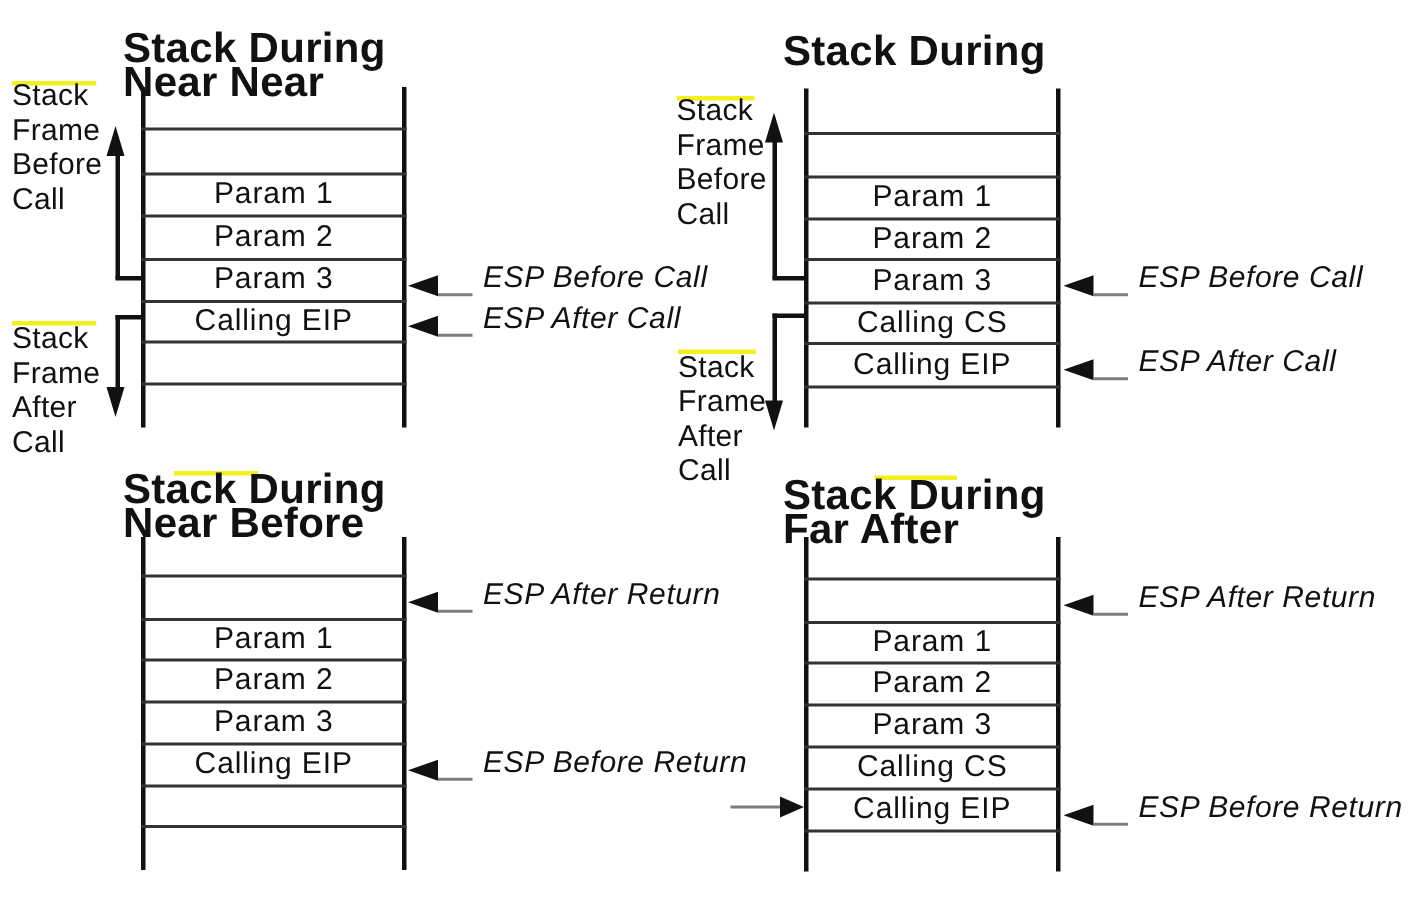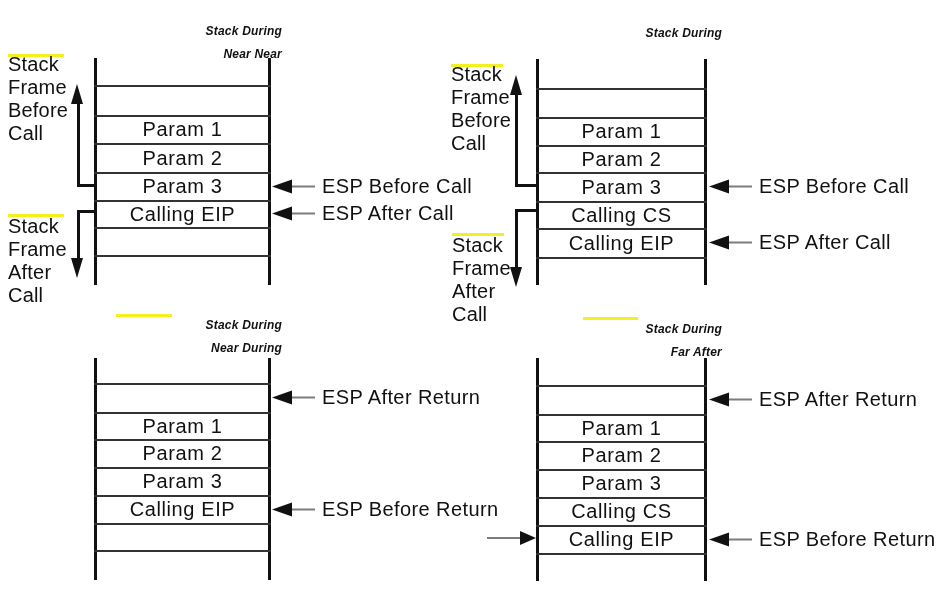--- a/index.html
+++ b/index.html
@@ -7,33 +7,33 @@
     position:relative;
     width:940px;height:598px;
     background:#ffffff;
     font-family:"Liberation Sans", sans-serif;
     color:#111111;
     overflow:hidden;
   }
   .abs{position:absolute;}
   .title{
     position:absolute;
-    font-size:12px;font-weight:bold;line-height:23px;
-    text-align:right;letter-spacing:0.2px;white-space:nowrap;font-style:italic;
+    font-size:28px;font-weight:bold;line-height:23px;
+    text-align:left;letter-spacing:0.2px;white-space:nowrap;
   }
   .vline{position:absolute;width:3px;background:#111111;}
   .hline{position:absolute;height:2px;background:#333333;}
   .cell{
     position:absolute;
     font-size:20px;letter-spacing:0.6px;line-height:20px;
     text-align:center;transform:translateY(-50%);white-space:nowrap;
   }
   .esp{
-    position:absolute;display:flex;align-items:center;
-    transform:translateY(-50%);white-space:nowrap;
+    position:absolute;display:flex;align-items:flex-end;
+    transform:translateY(-50%);white-space:nowrap;font-style:italic;
   }
   .tri-left{width:0;height:0;border-top:7px solid transparent;border-bottom:7px solid transparent;border-right:20px solid #111111;}
   .tri-right{position:absolute;width:0;height:0;border-top:7px solid transparent;border-bottom:7px solid transparent;border-left:16px solid #111111;}
   .tri-up{position:absolute;width:0;height:0;border-left:6px solid transparent;border-right:6px solid transparent;border-bottom:20px solid #111111;}
   .tri-down{position:absolute;width:0;height:0;border-left:6px solid transparent;border-right:6px solid transparent;border-top:20px solid #111111;}
   .stub{width:23px;height:2px;background:#7d7d7d;}
   .esp-text{margin-left:7px;font-size:20px;letter-spacing:0.4px;}
   .shaft{position:absolute;width:3px;background:#111111;}
   .foot{position:absolute;height:3px;background:#111111;}
   .frame-label{
@@ -158,21 +158,21 @@
       <div>Frame</div>
       <div>After</div>
       <div>Call</div>
     </div>
   </div>
 
   <div class="layer">
     <div class="hl" style="left:116px;top:314px;width:56px;"></div>
     <div class="title" style="left:82px;top:314px;width:200px;">
       <div>Stack During</div>
-      <div>Near During</div>
+      <div>Near Before</div>
     </div>
 
     <div class="vline" style="left:94px;top:358px;height:222px;"></div>
     <div class="vline" style="left:268px;top:358px;height:222px;"></div>
 
     <div class="hline" style="left:94px;top:383px;width:177px;"></div>
     <div class="hline" style="left:94px;top:412px;width:177px;"></div>
     <div class="hline" style="left:94px;top:439px;width:177px;"></div>
     <div class="hline" style="left:94px;top:467px;width:177px;"></div>
     <div class="hline" style="left:94px;top:495px;width:177px;"></div>

